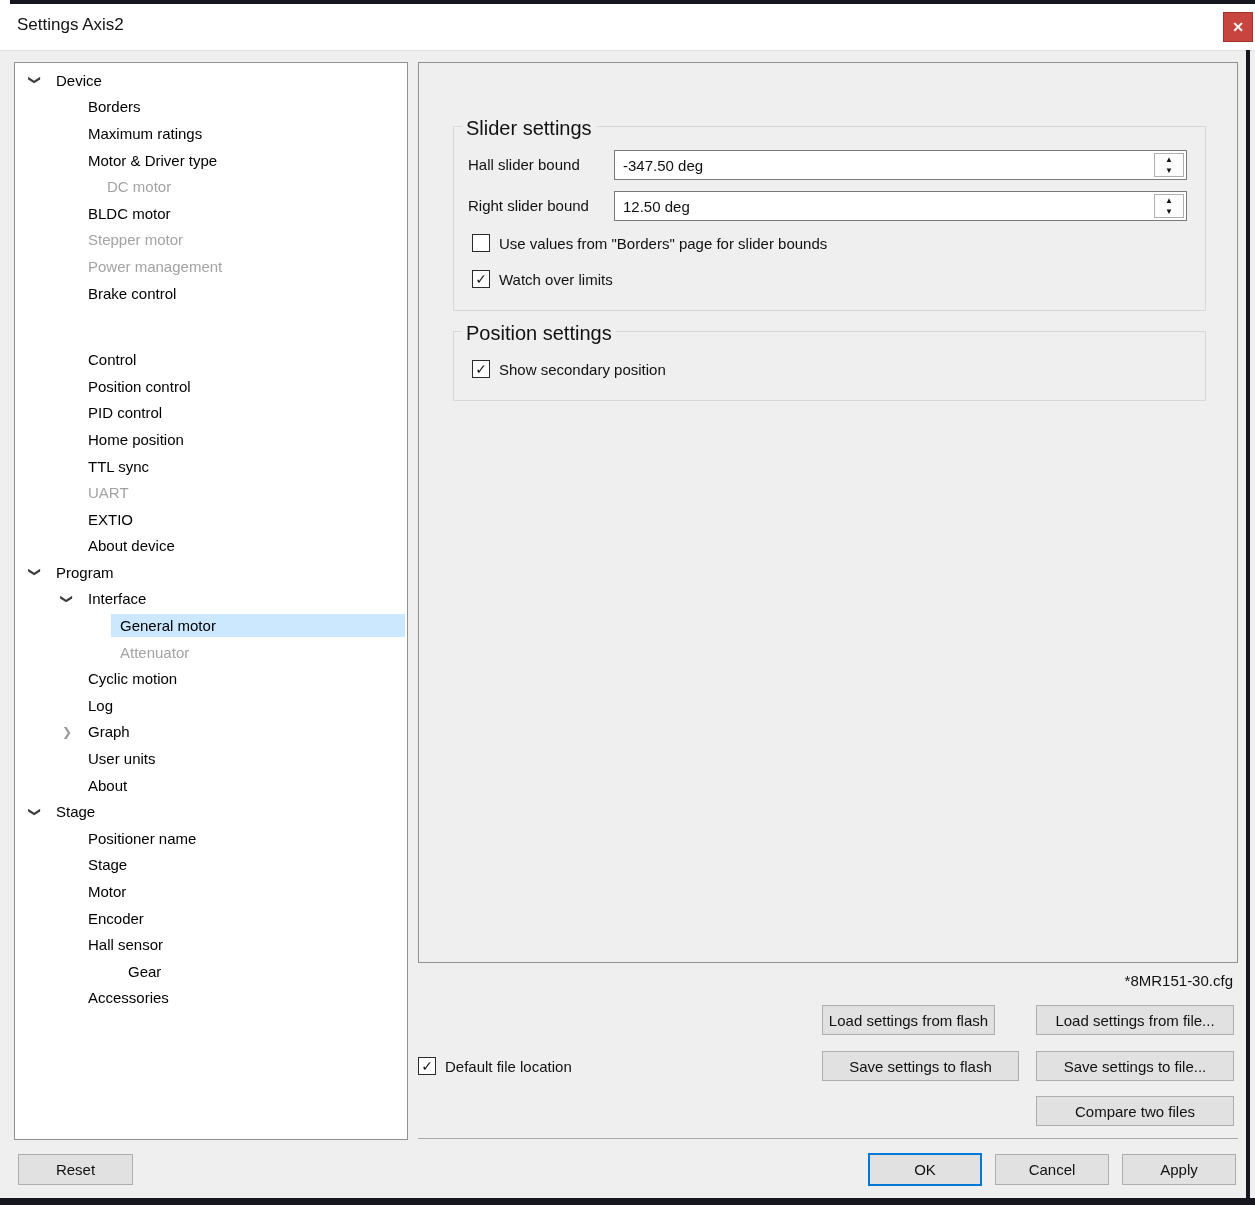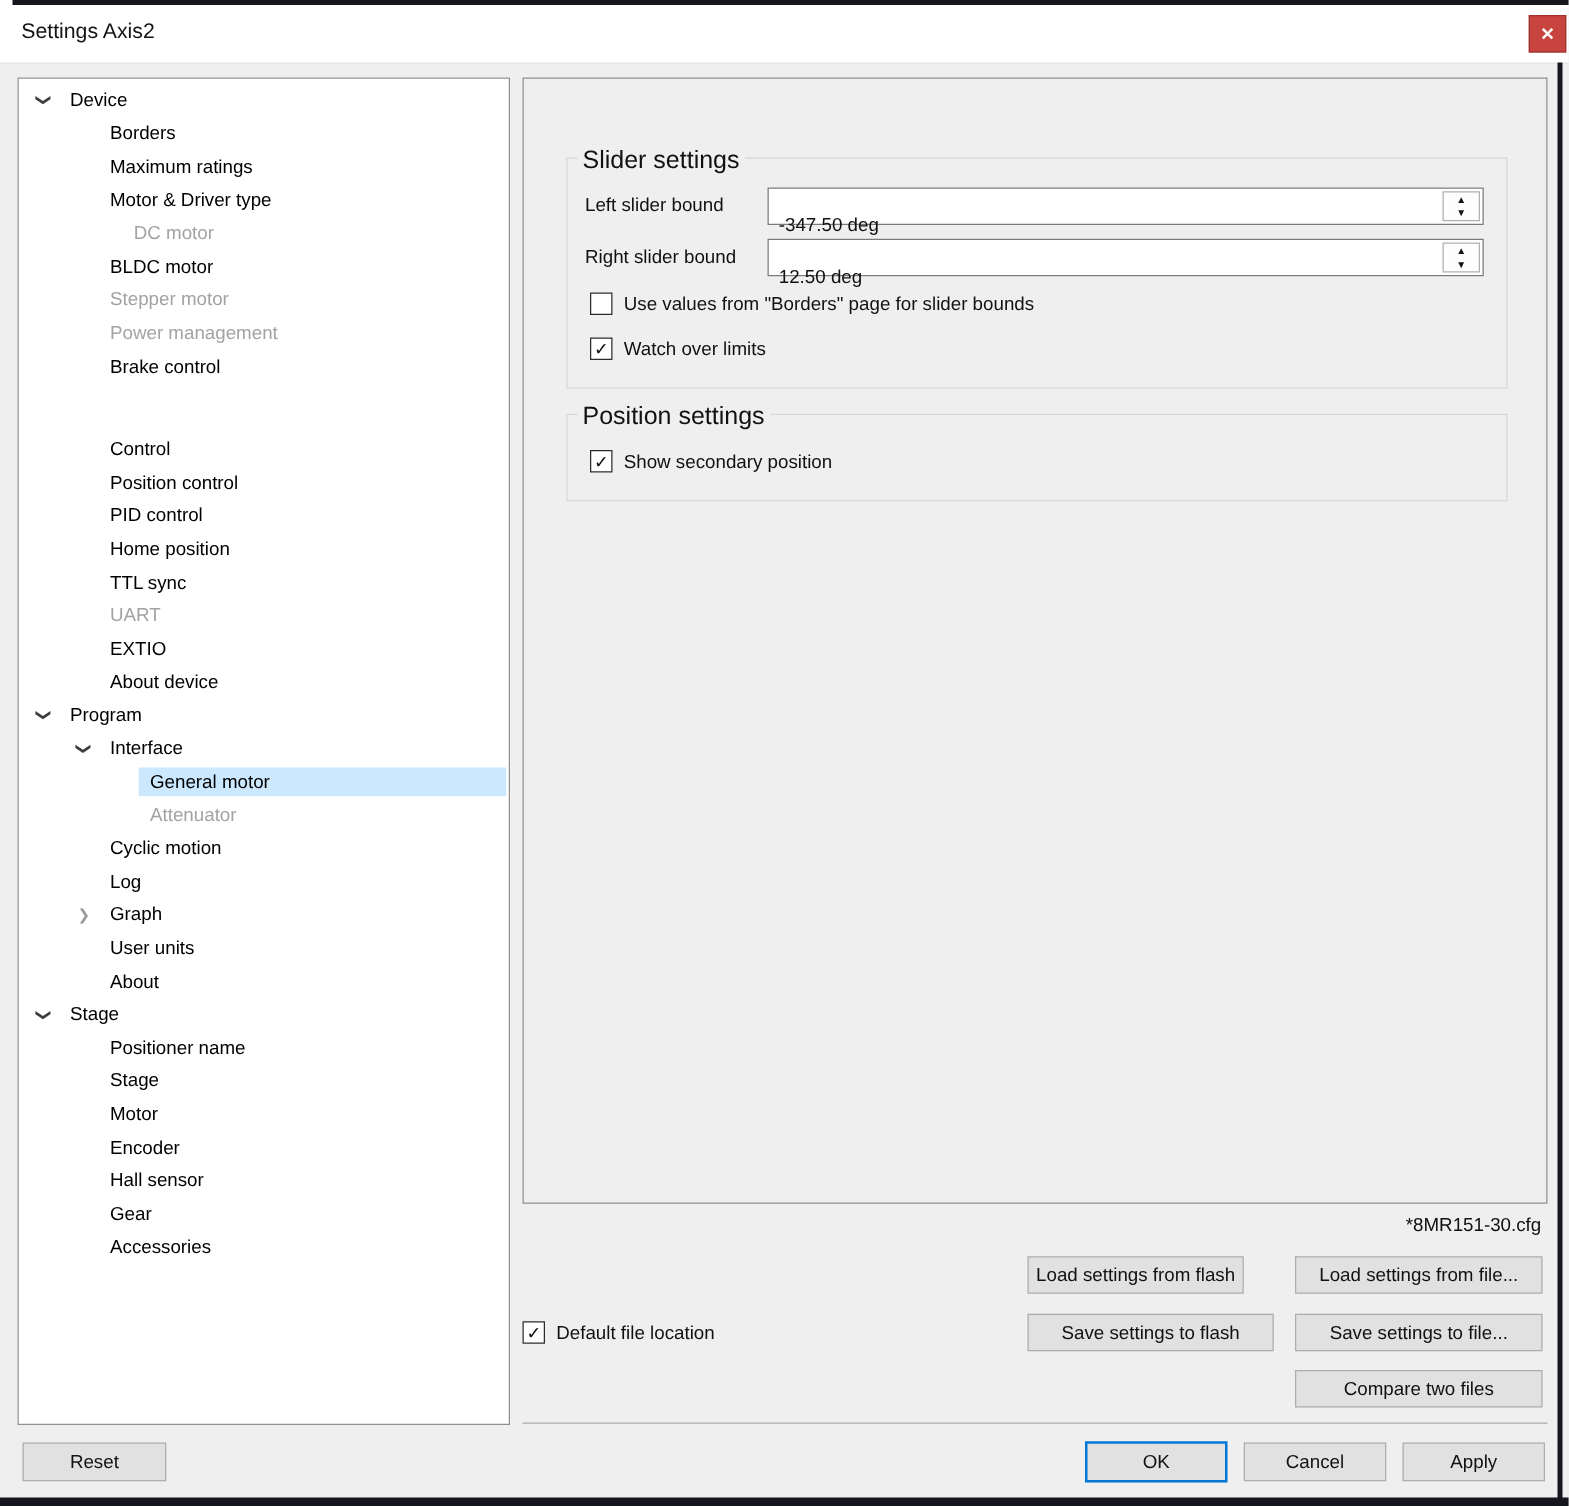--- a/index.html
+++ b/index.html
@@ -55,21 +55,21 @@
   .gb-position { top:268px; height:70px;  }
   .legend {
     position:absolute; top:-10px; left:8px; background:#efefef; padding:0 4px;
     font-size:20px; color:#111; white-space:nowrap;
   }
   .field-label { position:absolute; left:14px; height:30px; line-height:30px; white-space:nowrap; }
   .spinbox {
     position:absolute; left:160px; width:573px; height:30px;
     background:#ffffff; border:1px solid #7a7a7a; box-sizing:border-box;
   }
-  .spin-val { position:absolute; left:8px; top:16px; line-height:28px; white-space:nowrap; }
+  .spin-val { position:absolute; left:8px; top:1px; line-height:28px; white-space:nowrap; }
   .spin-btns {
     position:absolute; right:2px; top:2px; bottom:2px; width:30px;
     border:1px solid #b0b0b0; box-sizing:border-box; background:#fdfdfd;
     display:flex; flex-direction:column;
   }
   .sb { flex:1; display:flex; align-items:center; justify-content:center; font-size:8px; color:#111; cursor:pointer; }
 
   .cbrow { position:absolute; display:flex; align-items:center; gap:9px; white-space:nowrap; }
   .cb {
     width:18px; height:18px; flex:0 0 18px; background:#fff; border:1px solid #2b2b2b;
@@ -232,36 +232,36 @@
         <span class="hl">Motor</span>
       </div>
       <div class="tree-row" style="padding-left: 40px;">
         <span class="chev-spacer"></span>
         <span class="hl">Encoder</span>
       </div>
       <div class="tree-row" style="padding-left: 40px;">
         <span class="chev-spacer"></span>
         <span class="hl">Hall sensor</span>
       </div>
-      <div class="tree-row" style="padding-left: 40px;">
+      <div class="tree-row" style="padding-left: 40px; margin-left: 40px;">
         <span class="chev-spacer"></span>
         <span class="hl">Gear</span>
       </div>
       <div class="tree-row" style="padding-left: 40px;">
         <span class="chev-spacer"></span>
         <span class="hl">Accessories</span>
       </div>
     </div>
 
   <div class="content-panel">
 
     <div class="groupbox gb-slider">
       <span class="legend">Slider settings</span>
 
-      <div class="field-label" style="top:23px;">Left slider bound</div>
+      <div class="field-label" style="top:23px;">Hall slider bound</div>
       <div class="spinbox" style="top:23px;">
         <span class="spin-val">-347.50 deg</span>
         <span class="spin-btns">
           <span class="sb">▲</span>
           <span class="sb">▼</span>
         </span>
       </div>
 
       <div class="field-label" style="top:64px;">Right slider bound</div>
       <div class="spinbox" style="top:64px;">

